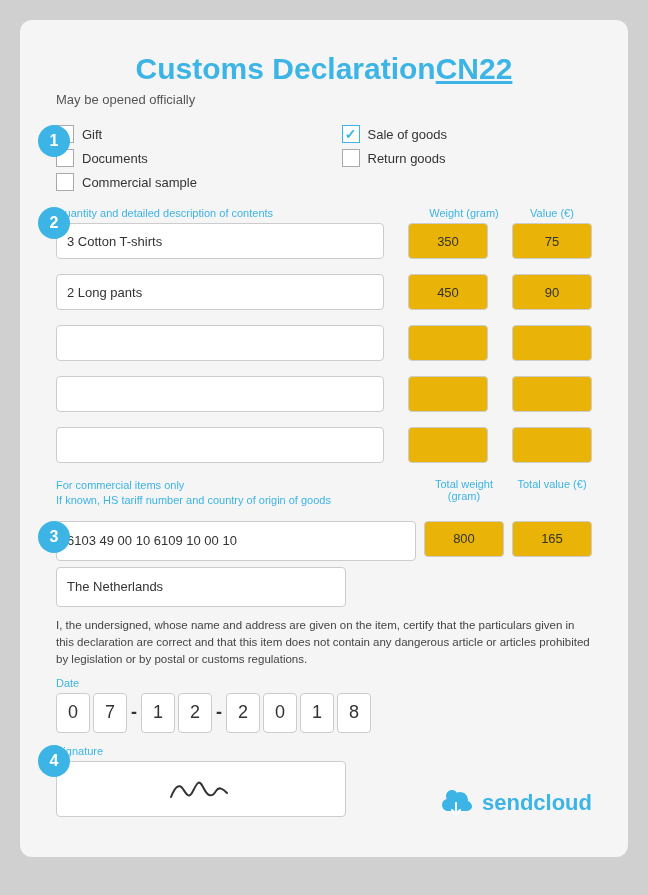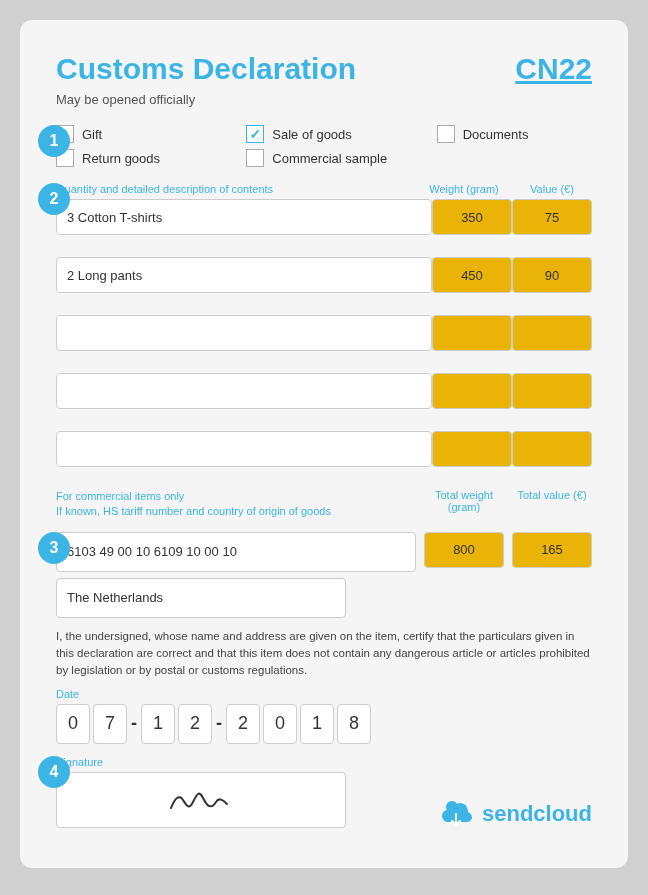--- a/index.html
+++ b/index.html
@@ -14,21 +14,21 @@
     }
     .page {
       width: 608px;
       background: #f5f5f5;
       border-radius: 12px;
       padding: 32px 36px 28px 36px;
       position: relative;
     }
     .header {
       display: flex;
-      justify-content: space-between;
+      justify-content: center;
       align-items: baseline;
       margin-bottom: 6px;
     }
     .title {
       font-size: 30px;
       font-weight: 700;
       color: #3cb4e5;
     }
     .cn22 {
       font-size: 30px;
@@ -56,21 +56,21 @@
       align-items: center;
       justify-content: center;
     }
     .section-row {
       position: relative;
       margin-bottom: 12px;
     }
     
     .checkboxes-grid {
       display: grid;
-      grid-template-columns: 1fr 1fr 1fr;
+      grid-template-columns: 1fr 1fr;
       gap: 6px 35px;
       margin-bottom: 16px;
     }
     .checkbox-item {
       display: flex;
       align-items: center;
       gap: 8px;
       font-size: 13px;
       color: #333;
     }
@@ -111,22 +111,22 @@
       text-align: center;
     }
     .col-value {
       width: 80px;
       font-size: 11px;
       color: #3cb4e5;
       text-align: center;
     }
     .item-row {
       display: flex;
-      gap: 0;
-      margin-bottom: 22px;
+      gap: 24px;
+      margin-bottom: 15px;
     }
     .input-desc {
       flex: 1;
       height: 36px;
       border: 1.5px solid #ccc;
       background: white;
       border-radius: 4px;
       padding: 0 10px;
       font-size: 13px;
       color: #333;

